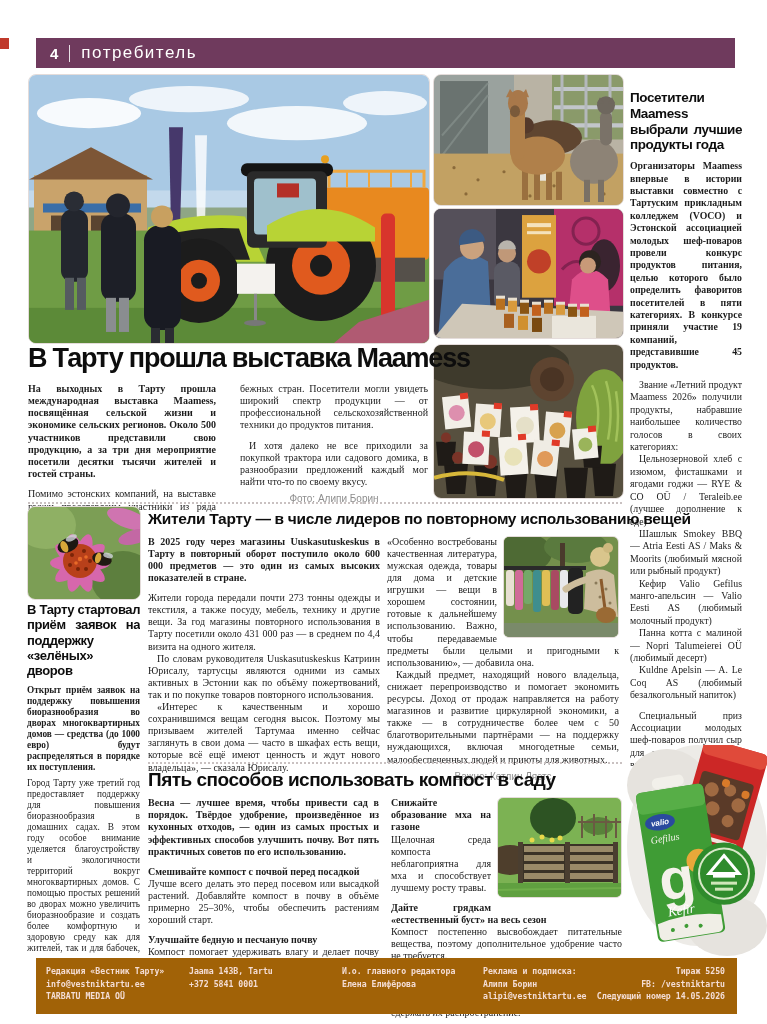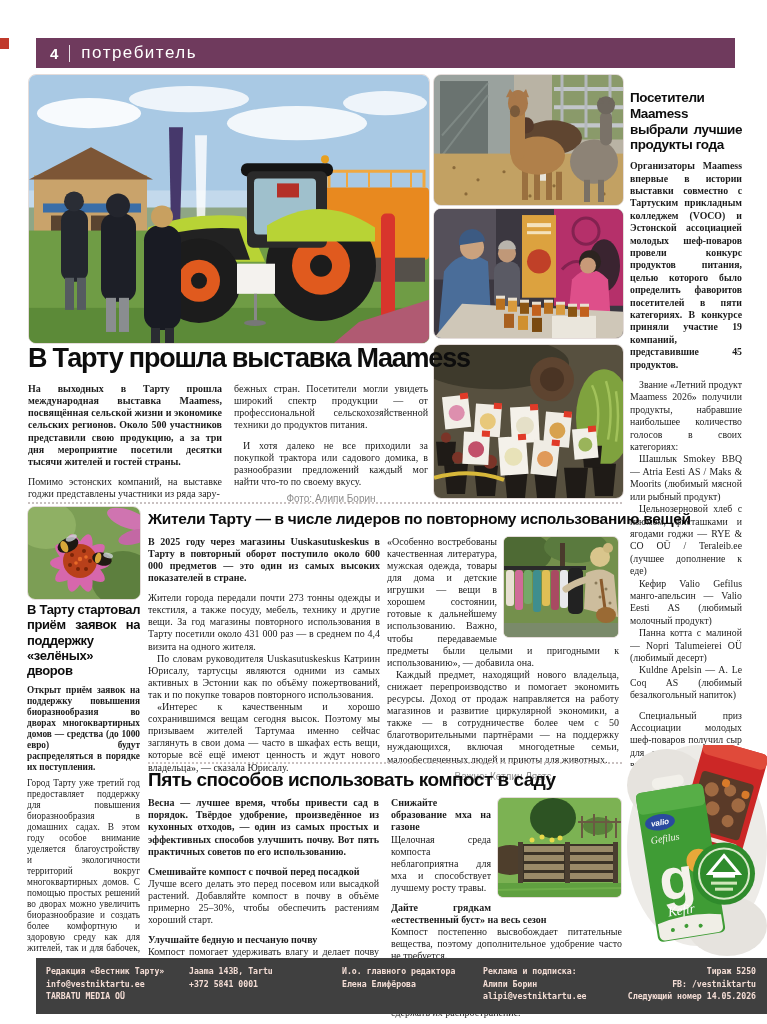--- a/index.html
+++ b/index.html
@@ -24,21 +24,21 @@
   p{margin:0;}
   .lead{font-weight:700;}
   .ind{text-indent:9px;}
   .gap6{margin-top:8px;}
   .gap5{margin-top:5px;}
   .gap8{margin-top:8px;}
   .credit{font-family:"Liberation Sans",sans-serif;font-size:10px;color:#8e8e8e;text-align:center;}
   
   .main-article{position:absolute;left:28px;top:344px;width:400px;}
   .main-article .title{font-size:27px;letter-spacing:-1.2px;white-space:nowrap;line-height:1.1;}
-  .main-article .cols{display:flex;gap:12px;margin-top:9px;}
+  .main-article .cols{display:flex;gap:24px;margin-top:9px;}
   .main-article .mcol{width:194px;font-size:10px;line-height:12.2px;}
   
   .sidebar{position:absolute;left:630px;top:90px;width:112px;height:676px;overflow:hidden;}
   .sidebar .title{font-size:13.5px;line-height:1.17;letter-spacing:-0.4px;margin-bottom:7px;}
   .sidebar p{font-size:9.8px;line-height:12.4px;}
   
   .green-col{position:absolute;left:27px;top:602px;width:113px;height:352px;overflow:hidden;}
   .green-col .title{font-size:13px;line-height:1.18;letter-spacing:-0.4px;margin-bottom:6px;}
   .green-col p{font-size:9.3px;line-height:11px;}
   
@@ -307,22 +307,22 @@
       </div>
     </div>
   </div>
 
   <div class="dotsep" style="left:28px;top:502px;width:594px;"></div>
 
   <div class="sidebar just">
     <div class="hl title">Посетители Maamess выбрали лучшие продукты года</div>
     <p class="lead">Организаторы Maamess впервые в истории выставки совместно с Тартуским прикладным колледжем (VOCO) и Эстонской ассоциацией молодых шеф-поваров провели конкурс продуктов питания, целью которого было определить фаворитов посетителей в пяти категориях. В конкурсе приняли участие 19 компаний, представившие 45 продуктов.</p>
     <p class="gap8 ind">Звание «Летний продукт Maamess 2026» получили продукты, набравшие наибольшее количество голосов в своих категориях:</p>
+    <p class="ind">Цельнозерновой хлеб с изюмом, фисташками и ягодами годжи — RYE &amp; CO OÜ / Teraleib.ee (лучшее дополнение к еде)</p>
     <p class="ind">Шашлык Smokey BBQ — Atria Eesti AS / Maks &amp; Moorits (любимый мясной или рыбный продукт)</p>
-    <p class="ind">Цельнозерновой хлеб с изюмом, фисташками и ягодами годжи — RYE &amp; CO OÜ / Teraleib.ee (лучшее дополнение к еде)</p>
     <p class="ind">Кефир Valio Gefilus манго-апельсин — Valio Eesti AS (любимый молочный продукт)</p>
     <p class="ind">Панна котта с малиной — Nopri Talumeierei OÜ (любимый десерт)</p>
     <p class="ind">Kuldne Apelsin — A. Le Coq AS (любимый безалкогольный напиток)</p>
     <p class="gap6 ind">Специальный приз Ассоциации молодых шеф-поваров получил сыр для гриля с чесночным вкусом от хутора Uustla (производитель — Saare Maakari OÜ).</p>
 
   </div>
 
   <div class="photo" style="left:27px;top:506px;width:112px;height:92px;">
     <svg viewBox="0 0 112 92" preserveAspectRatio="none">
       <rect width="112" height="92" fill="#7c9e55"></rect>
@@ -521,21 +521,21 @@
       </g>
       <circle cx="97" cy="128" r="31" fill="#2f8b2c"></circle>
       <circle cx="97" cy="128" r="25" fill="none" stroke="#d8e8c8" stroke-width="2"></circle>
       <polygon points="97,110 112,128 82,128" fill="none" stroke="#ffffff" stroke-width="3"></polygon>
       <rect x="86" y="128" width="22" height="4" fill="#ffffff"></rect>
       <rect x="84" y="136" width="26" height="3" fill="#cfe6b8"></rect>
       <rect x="88" y="142" width="18" height="3" fill="#cfe6b8"></rect>
     </svg>
   </div>
 
-  <div class="footer" style="background:#404040;padding-left:31px;">
+  <div class="footer" style="background:#a16207;">
     <div class="fcol fc1">
       <span class="fline">Редакция «Вестник Тарту»</span>
       <span class="fline">info@vestniktartu.ee</span>
       <span class="fline">TARBATU MEDIA OÜ</span>
     </div>
     <div class="fcol fc2">
       <span class="fline">Jaama 143B, Tartu</span>
       <span class="fline">+372 5841 0001</span>
     </div>
     <div class="fcol fc3">

